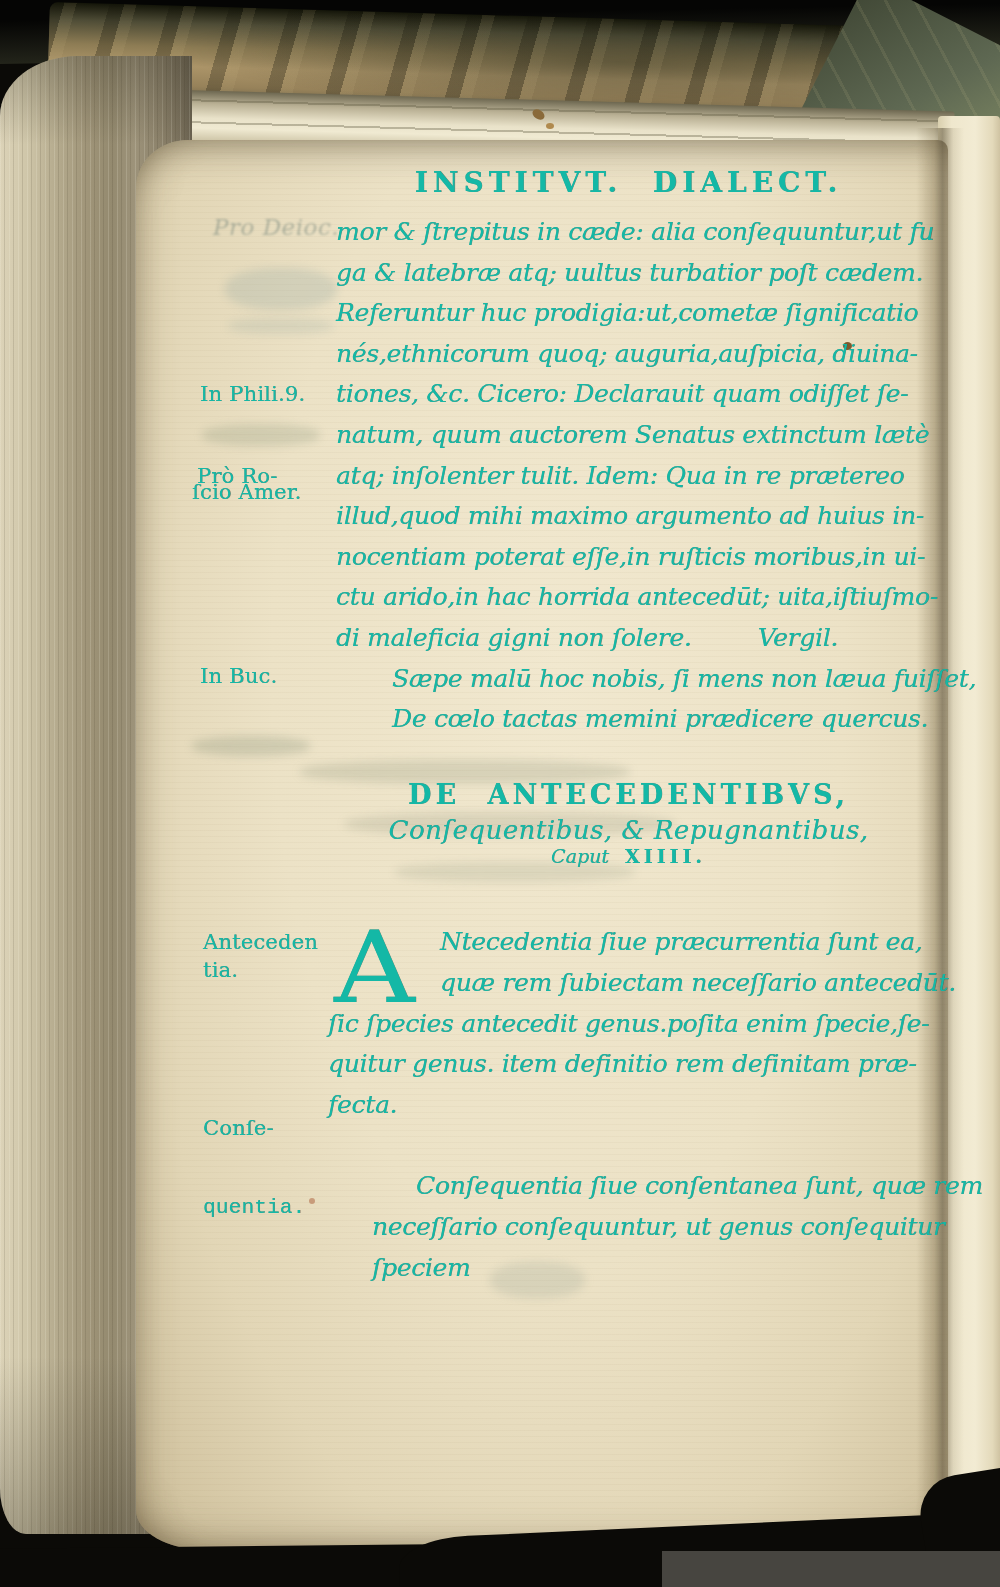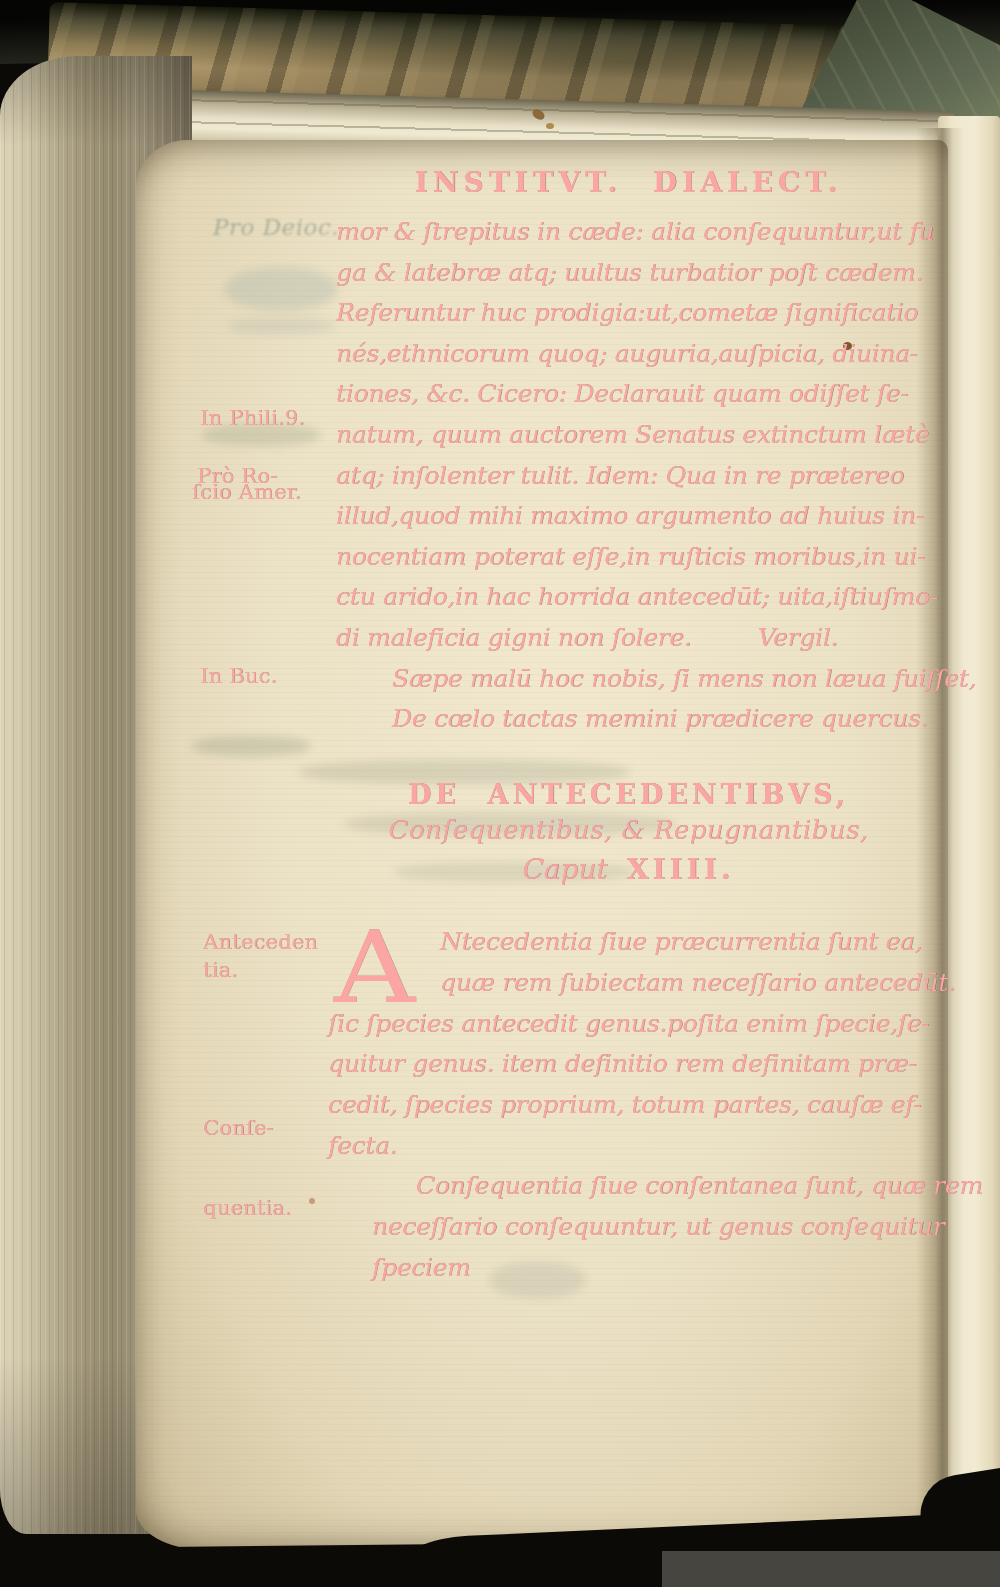--- a/index.html
+++ b/index.html
@@ -47,31 +47,31 @@
   .bottom-black-a{position:absolute;left:-15px;top:1546px;width:560px;height:70px;background:#0b0a07;transform:rotate(-0.6deg);}
   .bottom-black-b{position:absolute;left:400px;top:1524px;width:660px;height:110px;background:#0b0a07;transform:rotate(-2.6deg);border-radius:70px 10px 0 0 / 30px 8px 0 0;}
   .bottom-black-c{position:absolute;left:925px;top:1472px;width:110px;height:140px;background:#0b0a07;transform:rotate(-9deg);border-radius:40px 0 0 0;}
   .grey-block{position:absolute;left:662px;top:1551px;width:338px;height:36px;background:#474540;}
   
   .ghost{position:absolute;pointer-events:none;}
   .ghost-text{font-style:italic;font-size:23px;color:#75857b;opacity:.5;filter:blur(1.3px);transform:scaleX(-1);letter-spacing:.5px;}
   .blob{border-radius:45%;filter:blur(4px);}
   .speck{position:absolute;border-radius:50%;}
   
-  .ink{color:#fca5a5;text-shadow:.3px .3px .5px rgba(47,45,36,.55);}
+  .ink{color:#14b8a6;text-shadow:.3px .3px .5px rgba(47,45,36,.55);}
   .running-head{position:absolute;left:336px;top:166px;width:585px;text-align:center;
     font-size:28px;font-weight:bold;letter-spacing:5px;word-spacing:16px;}
   .body-block{position:absolute;left:336px;top:212px;width:585px;
     font-style:italic;font-size:25px;line-height:40.6px;letter-spacing:-.3px;white-space:nowrap;}
   .verse{padding-left:56px;}
   .line-flex{display:flex;justify-content:space-between;padding-right:83px;}
   .section-head{position:absolute;left:336px;top:779px;width:585px;text-align:center;}
   .section-title{font-size:27px;font-weight:bold;letter-spacing:4px;word-spacing:14px;}
   .section-sub{font-style:italic;font-size:26px;margin-top:5px;letter-spacing:.5px;}
-  .section-caput{margin-top:8px;font-size:28px;}
+  .section-caput{font-size:19px;}
   .caput-label{font-style:italic;}
   .caput-num{letter-spacing:4px;font-weight:bold;padding-left:10px;}
   .ante-block{position:absolute;left:328px;top:922px;width:593px;
     font-style:italic;font-size:25px;line-height:40.8px;letter-spacing:-.3px;white-space:nowrap;}
   .indent{padding-left:112px;}
   .drop-cap{position:absolute;left:6px;top:4px;font-size:100px;line-height:84px;
     font-style:normal;transform:scaleX(1.12);transform-origin:left top;letter-spacing:0;}
   .conse-block{position:absolute;left:336px;top:1165px;width:585px;
     font-style:italic;font-size:25px;line-height:41px;letter-spacing:-.3px;white-space:nowrap;margin-left:36px;}
   .conse-indent{padding-left:44px;}
@@ -137,37 +137,36 @@
       <span class="caput-num">XIIII.</span>
     </div>
   </div>
 
   <div class="ante-block ink">
     <span class="drop-cap">A</span>
     <div class="indent">Ntecedentia ſiue præcurrentia ſunt ea,</div>
     <div class="indent">quæ rem ſubiectam neceſſario antecedūt.</div>
     <div>ſic ſpecies antecedit genus.poſita enim ſpecie,ſe-</div>
     <div>quitur genus. item definitio rem definitam præ-</div>
-    <div>cedit, ſpecies proprium, totum partes, cauſæ ef-</div>
     <div>fecta.</div>
   </div>
 
   <div class="conse-block ink">
     <div class="conse-indent">Conſequentia ſiue conſentanea ſunt, quæ rem</div>
     <div>neceſſario conſequuntur, ut genus conſequitur</div>
     <div class="catchword">ſpeciem</div>
   </div>
 
-  <div class="margin-note ink" style="left:200px;top:382px;margin-top:24px;">In Phili.9.</div>
+  <div class="margin-note ink" style="left:200px;top:382px;">In Phili.9.</div>
   <div class="margin-note ink" style="left:197px;top:464px;">Prò Ro-</div>
   <div class="margin-note ink" style="left:192px;top:480px;">ſcio Amer.</div>
   <div class="margin-note ink" style="left:200px;top:664px;">In Buc.</div>
   <div class="margin-note ink" style="left:203px;top:930px;">Anteceden</div>
   <div class="margin-note ink" style="left:203px;top:958px;">tia.</div>
   <div class="margin-note ink" style="left:203px;top:1116px;">Conſe-</div>
-  <div class="margin-note ink" style="left:203px;top:1196px;">quentia.</div>
+  <div class="margin-note ink" style="left:203px;top:1196px;font-family:Liberation Mono, monospace;">quentia.</div>
 
   <div class="bottom-black-a"></div>
   <div class="bottom-black-b"></div>
   <div class="bottom-black-c"></div>
   <div class="grey-block"></div>
 
 </div>
 
 </body></html>

